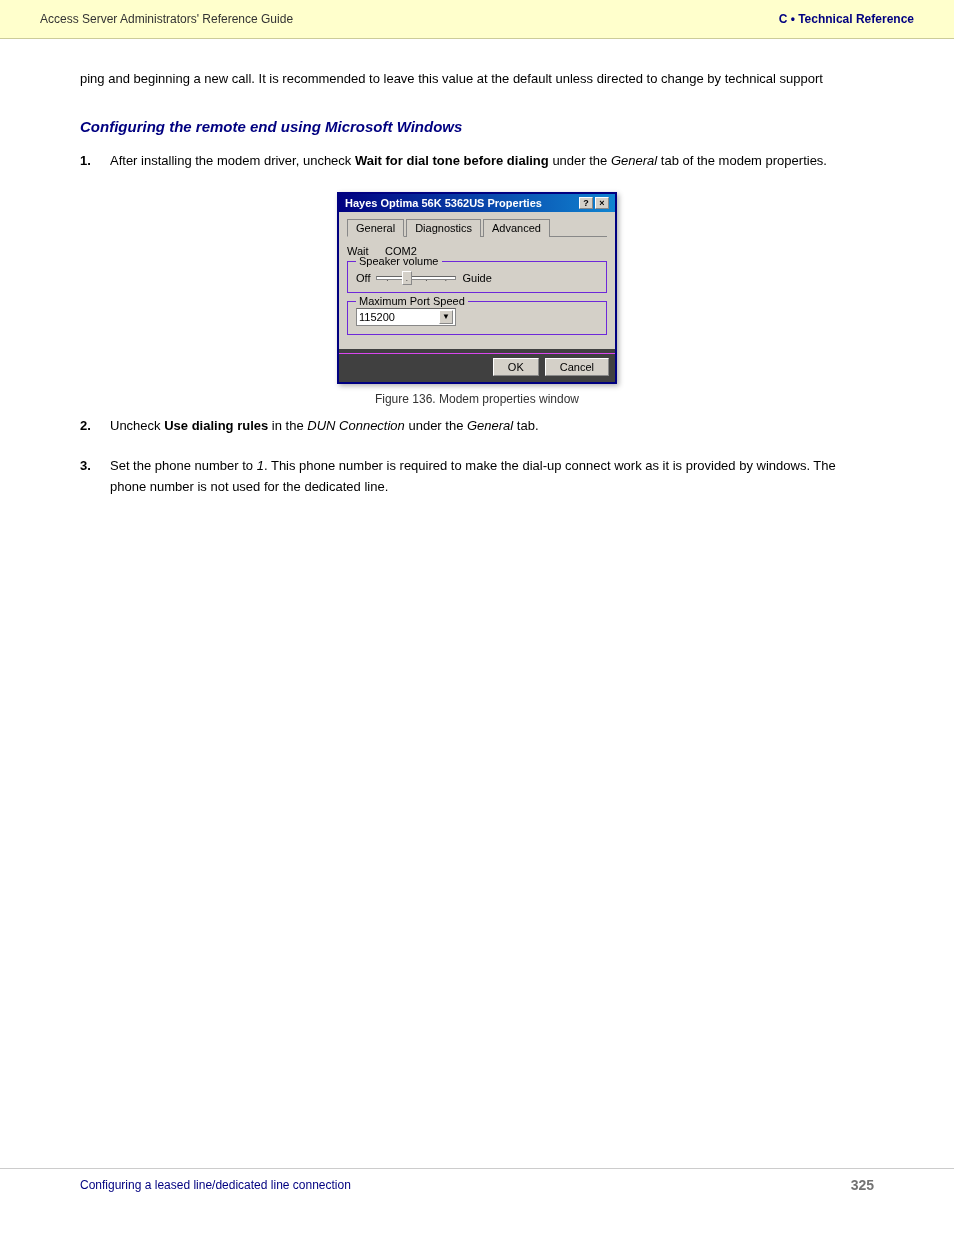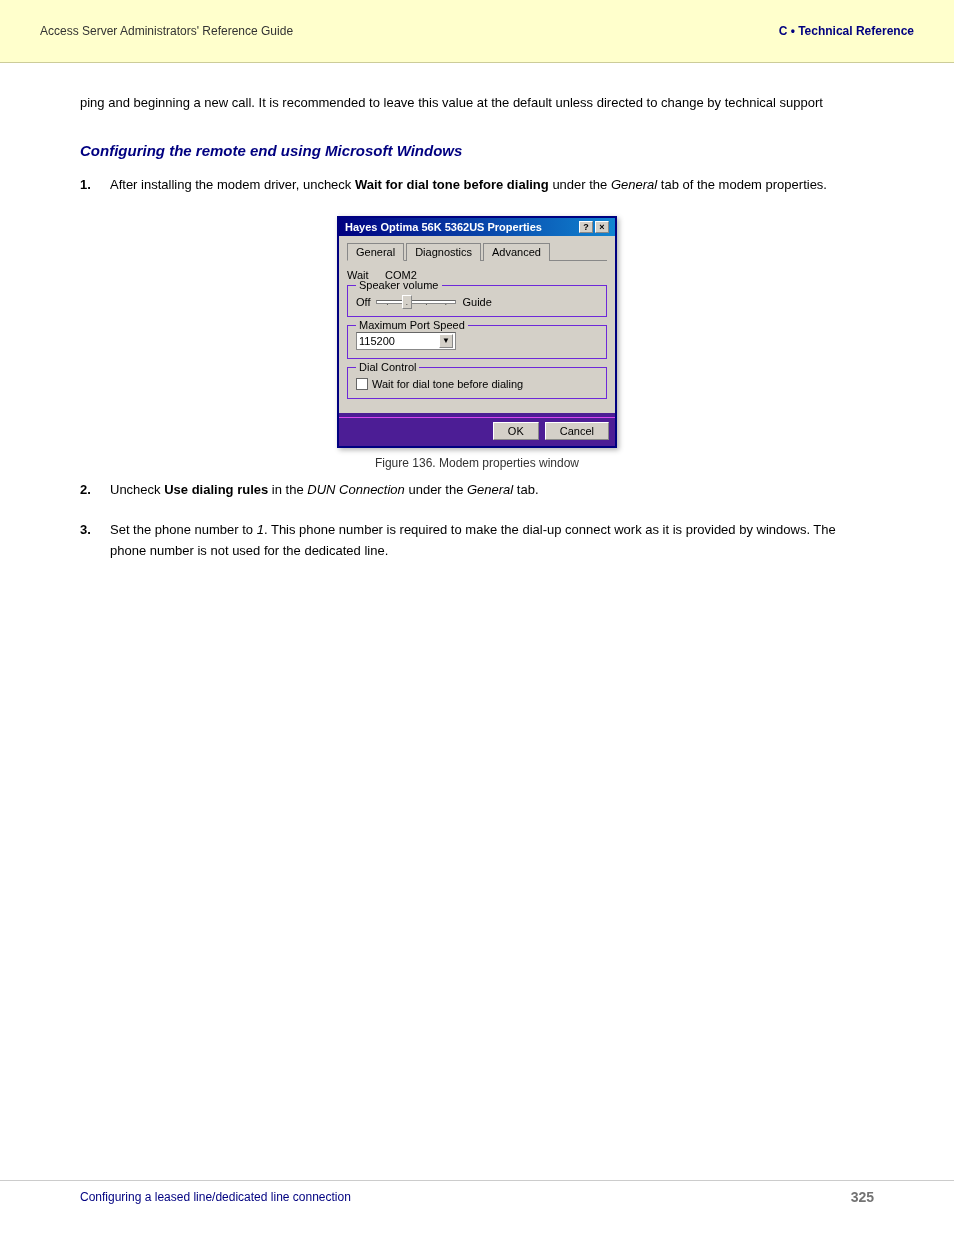--- a/index.html
+++ b/index.html
@@ -10,21 +10,21 @@
       color: #000000;
       width: 954px;
       min-height: 1235px;
       position: relative;
     }
 
     
     .header-bar {
       background: #ffffcc;
       border-bottom: 1px solid #cccc99;
-      padding: 24px 40px;
+      padding: 12px 40px;
       display: flex;
       justify-content: space-between;
       align-items: center;
       font-size: 12px;
     }
     .header-left {
       color: #333;
       font-family: Arial, sans-serif;
     }
     .header-right {
@@ -77,21 +77,21 @@
     .dialog-container {
       display: flex;
       flex-direction: column;
       align-items: center;
       margin: 20px 0 10px 0;
     }
 
     .dialog-window {
       width: 280px;
       border: 2px solid #000080;
-      background: #4c1d95;
+      background: #404040;
       font-family: 'MS Sans Serif', Arial, sans-serif;
       font-size: 11px;
       box-shadow: 2px 2px 5px rgba(0,0,0,0.3);
     }
 
     .dialog-titlebar {
       background: linear-gradient(to right, #000080, #1084d0);
       color: white;
       padding: 3px 6px;
       display: flex;
@@ -302,21 +302,21 @@
     
     .bold { font-weight: bold; }
     .italic { font-style: italic; }
 
     
     .page-footer {
       position: absolute;
       bottom: 30px;
       left: 0;
       right: 0;
-      padding: 0 80px;
+      padding: 12px 80px;
       display: flex;
       justify-content: space-between;
       align-items: center;
       font-family: Arial, sans-serif;
       font-size: 12px;
       color: #000080;
       border-top: 1px solid #cccccc;
       padding-top: 8px;
     }
 
@@ -398,27 +398,20 @@
         <div class="dialog-section">
           <span class="dialog-section-title">Maximum Port Speed</span>
           <div class="dropdown-field">
             <div class="win-dropdown">
               <span>115200</span>
               <div class="dropdown-arrow">▼</div>
             </div>
           </div>
         </div>
 
-        <div class="dialog-section">
-          <span class="dialog-section-title">Dial Control</span>
-          <div class="checkbox-row">
-            <div class="win-checkbox"></div>
-            <span>Wait for dial tone before dialing</span>
-          </div>
-        </div>
 
       </div>
 
       <div class="dialog-footer">
         <button class="win-button">OK</button>
         <button class="win-button">Cancel</button>
       </div>
 
     </div>
 

